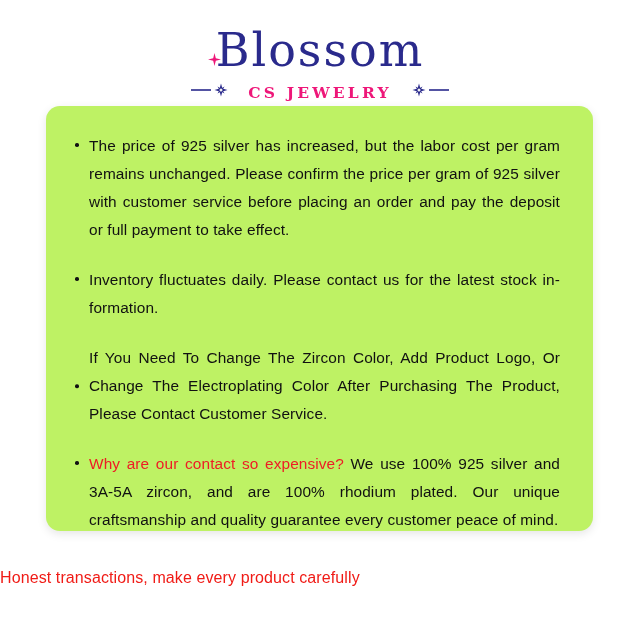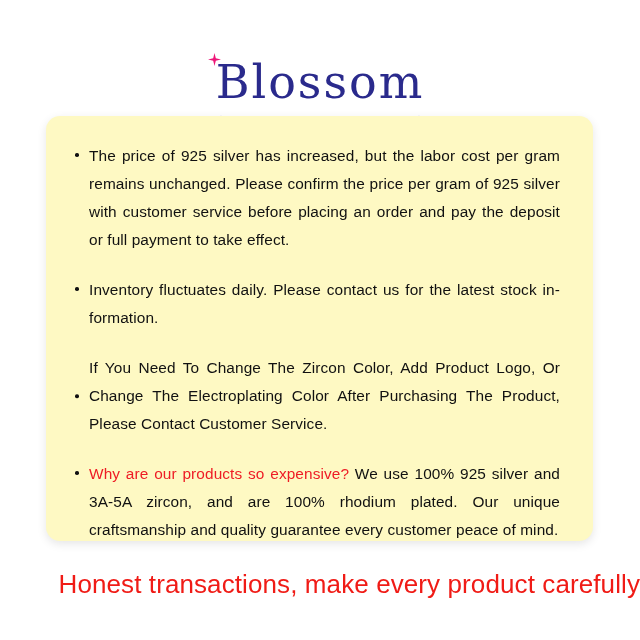--- a/index.html
+++ b/index.html
@@ -28,21 +28,20 @@
   }
   .brand-title {
     font-family: "DejaVu Serif", "Liberation Serif", serif;
     font-size: 46px;
     letter-spacing: 2px;
     color: #2a2a8c;
     font-weight: 400;
     line-height: 1.05;
     display: block;
     padding: 0 14px;
-    margin-top: 32px;
   }
   .brand-sparkle {
     position: absolute;
     left: 6px;
     top: 27px;
     width: 13px;
     height: 13px;
     pointer-events: none;
   }
 
@@ -60,24 +59,24 @@
     letter-spacing: 3.2px;
     color: #ee1779;
     white-space: nowrap;
   }
   .ornament { flex: 0 0 auto; display: block; }
 
   
   .card {
     position: absolute;
     left: 46px;
-    top: 116px;
+    top: 106px;
     width: 547px;
     height: 425px;
-    background: #fef9c3;
+    background: #bef264;
     border-radius: 14px;
     box-shadow: 0 3px 10px rgba(0,0,0,0.10);
     box-sizing: border-box;
     padding: 26px 33px 0 29px;
   }
 
   .bullet-list {
     margin: 0;
     padding: 0;
     list-style: none;
@@ -110,22 +109,22 @@
   }
 
   .highlight-red { color: #ee1c25; }
 
   
   .footer {
     position: absolute;
     left: 0;
     top: 569px;
     width: 640px;
-    text-align: right;
-    font-size: 26px;
+    text-align: left;
+    font-size: 16px;
     color: #f01b16;
     letter-spacing: 0.1px;
   }
 </style>
 </head>
 <body>
 
 <div class="header">
 
   <div class="brand-wrap">
@@ -178,19 +177,19 @@
       <span>Inventory fluctuates daily. Please contact us for the latest stock in-formation.</span>
     </li>
 
     <li class="bullet-item">
       <span class="bullet-dot centered"></span>
       <span>If You Need To Change The Zircon Color, Add Product Logo, Or Change The Electroplating Color After Purchasing The Product, Please Contact Customer Service.</span>
     </li>
 
     <li class="bullet-item">
       <span class="bullet-dot"></span>
-      <span class="highlight-red">Why are our products so expensive?</span><span> We use 100% 925 silver and 3A-5A zircon, and are 100% rhodium plated. Our unique craftsmanship and quality guarantee every customer peace of mind.</span>
+      <span class="highlight-red">Why are our contact so expensive?</span><span> We use 100% 925 silver and 3A-5A zircon, and are 100% rhodium plated. Our unique craftsmanship and quality guarantee every customer peace of mind.</span>
     </li>
 
   </ul>
 </div>
 
 <div class="footer">Honest transactions, make every product carefully</div>
 
 </body></html>

